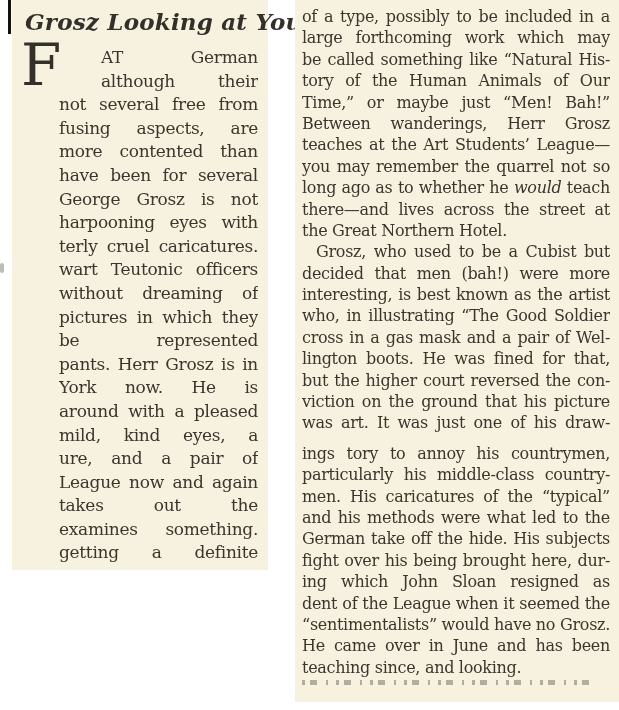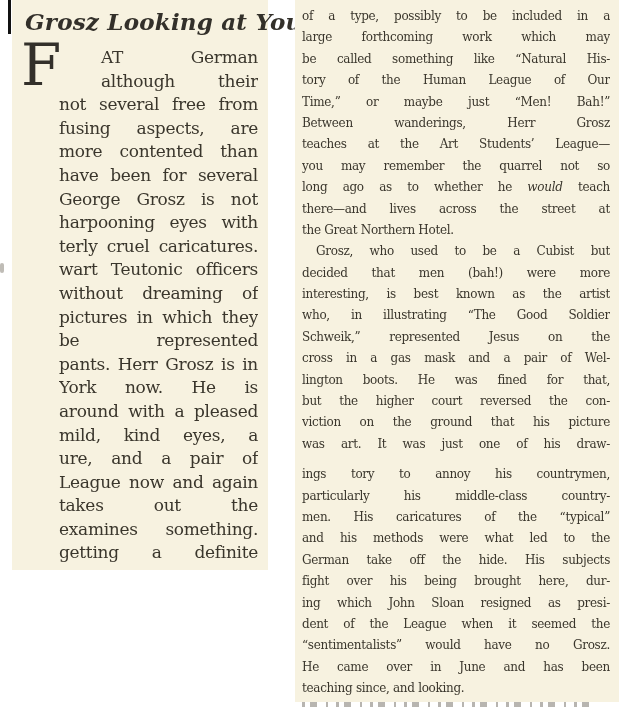--- a/index.html
+++ b/index.html
@@ -52,21 +52,21 @@
     color:#3a362c;
   }
   .col-left .ln {
     font-size:17px;
     line-height:23.6px;
     height:23.6px;
     letter-spacing:-0.3px;
     margin-left:36px;
   }
   .col-right .ln {
-    font-size:12px;
+    font-size:16px;
     line-height:21.4px;
     height:21.4px;
     letter-spacing:-0.3px;
   }
   .ln.dc { padding-left:42px; }
   .dropcap {
     position:absolute;
     left:9px; top:36px;
     font-size:58px;
     line-height:1;
@@ -123,33 +123,32 @@
       <div class="ln">examines something. Just</div>
       <div class="ln">getting a definite impression</div>
     </div>
   </div>
 
   <div class="col col-right">
     <div class="lines">
       <div class="ln">of a type, possibly to be included in a</div>
       <div class="ln">large forthcoming work which may</div>
       <div class="ln">be called something like “Natural His-</div>
-      <div class="ln">tory of the Human League of Our</div>
+      <div class="ln">tory of the Human Animals of Our</div>
       <div class="ln">Time,” or maybe just “Men! Bah!”</div>
       <div class="ln">Between wanderings, Herr Grosz</div>
       <div class="ln">teaches at the Art Students’ League—</div>
       <div class="ln">you may remember the quarrel not so</div>
       <div class="ln"><span>long ago as to whether he </span><span class="it">would</span><span> teach</span></div>
       <div class="ln">there—and lives across the street at</div>
       <div class="ln last">the Great Northern Hotel.</div>
       <div class="ln indent">Grosz, who used to be a Cubist but</div>
       <div class="ln">decided that men (bah!) were more</div>
       <div class="ln">interesting, is best known as the artist</div>
       <div class="ln">who, in illustrating “The Good Soldier</div>
-      <div class="ln">Schweik,” represented Jesus on the</div>
       <div class="ln">cross in a gas mask and a pair of Wel-</div>
       <div class="ln">lington boots. He was fined for that,</div>
       <div class="ln">but the higher court reversed the con-</div>
       <div class="ln">viction on the ground that his picture</div>
       <div class="ln">was art. It was just one of his draw-</div>
       <div class="ln gaptop">ings tory to annoy his countrymen,</div>
       <div class="ln">particularly his middle-class country-</div>
       <div class="ln">men. His caricatures of the “typical”</div>
       <div class="ln">and his methods were what led to the</div>
       <div class="ln">German take off the hide. His subjects</div>

